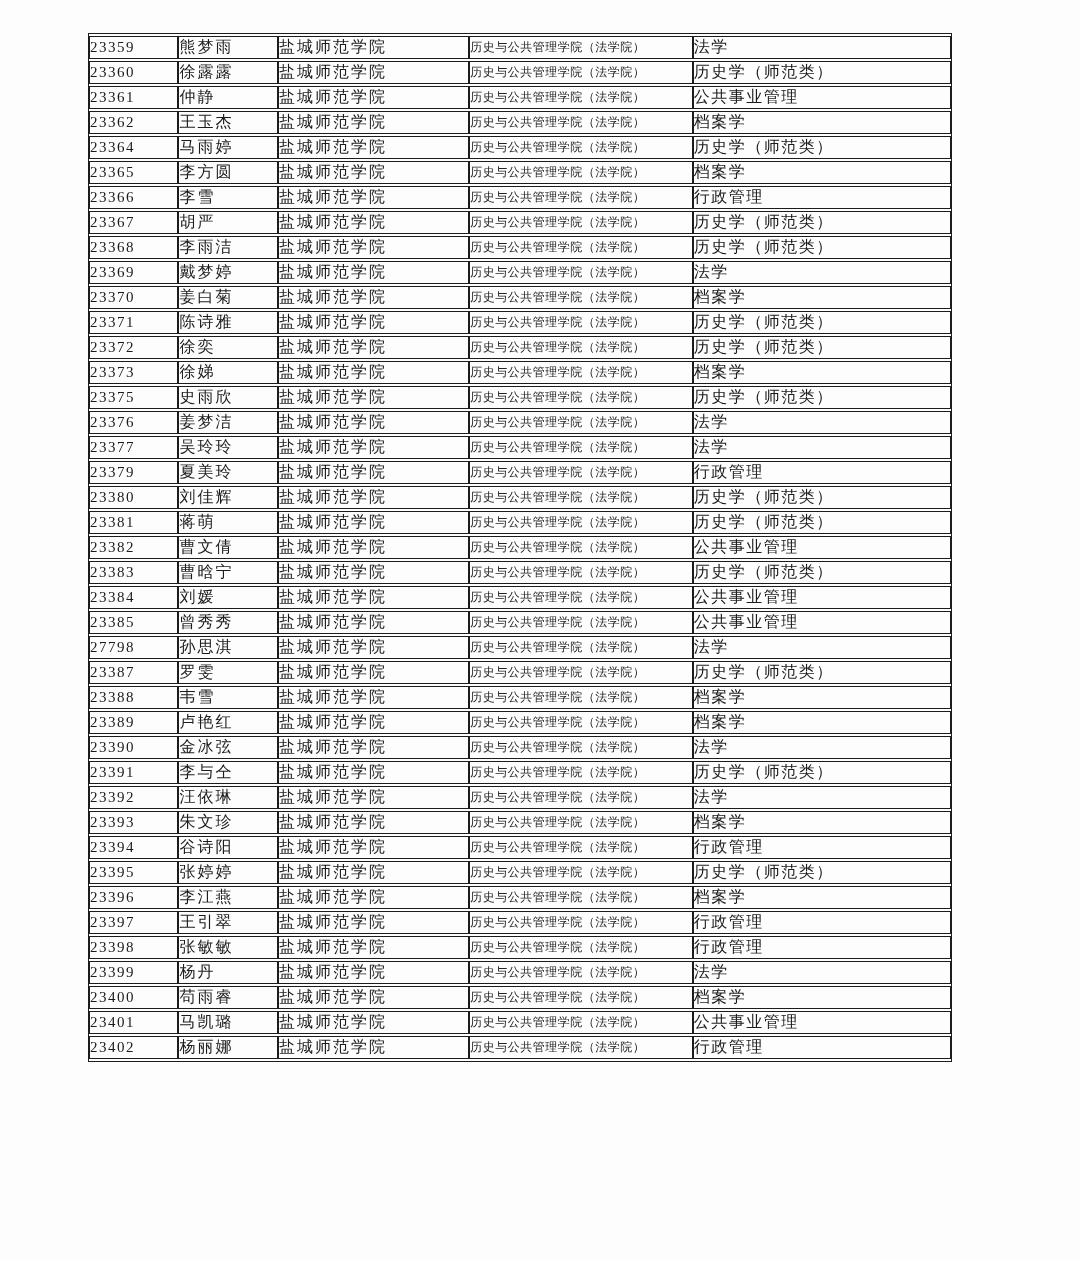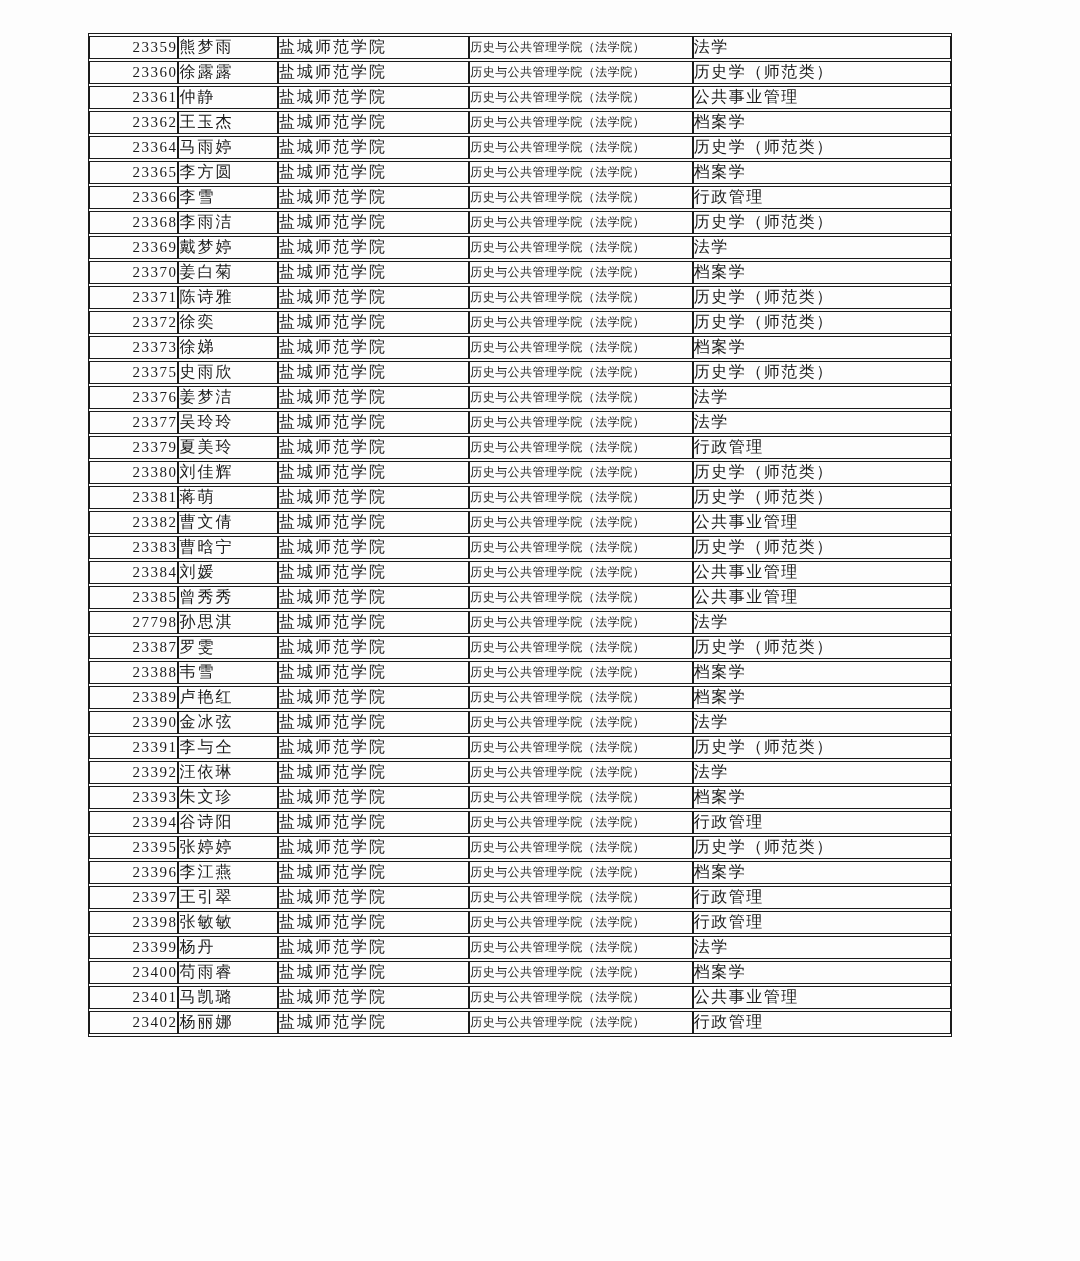--- a/index.html
+++ b/index.html
@@ -37,21 +37,21 @@
     border: 1px solid #1c1c1c;
     height: 23px;
     padding: 0;
     vertical-align: middle;
     overflow: hidden;
     white-space: nowrap;
     background: #fdfdfd;
   }
   td.c-id {
     width: 88px;
-    text-align: right;
+    text-align: left;
     padding-right: 9px;
     font-size: 15px;
     letter-spacing: 1.5px;
     font-family: "Liberation Serif", "DejaVu Serif", serif;
   }
   td.c-name {
     width: 98px;
     padding-left: 4px;
     font-size: 16px;
     letter-spacing: 2px;
@@ -136,20 +136,27 @@
   </tr>
 
   <tr>
     <td class="c-id">23366</td>
     <td class="c-name">李雪</td>
     <td class="c-school">盐城师范学院</td>
     <td class="c-college">历史与公共管理学院（法学院）</td>
     <td class="c-major">行政管理</td>
   </tr>
 
+  <tr>
+    <td class="c-id">23367</td>
+    <td class="c-name">胡严</td>
+    <td class="c-school">盐城师范学院</td>
+    <td class="c-college">历史与公共管理学院（法学院）</td>
+    <td class="c-major">历史学（师范类）</td>
+  </tr>
 
   <tr>
     <td class="c-id">23368</td>
     <td class="c-name">李雨洁</td>
     <td class="c-school">盐城师范学院</td>
     <td class="c-college">历史与公共管理学院（法学院）</td>
     <td class="c-major">历史学（师范类）</td>
   </tr>
 
   <tr>

